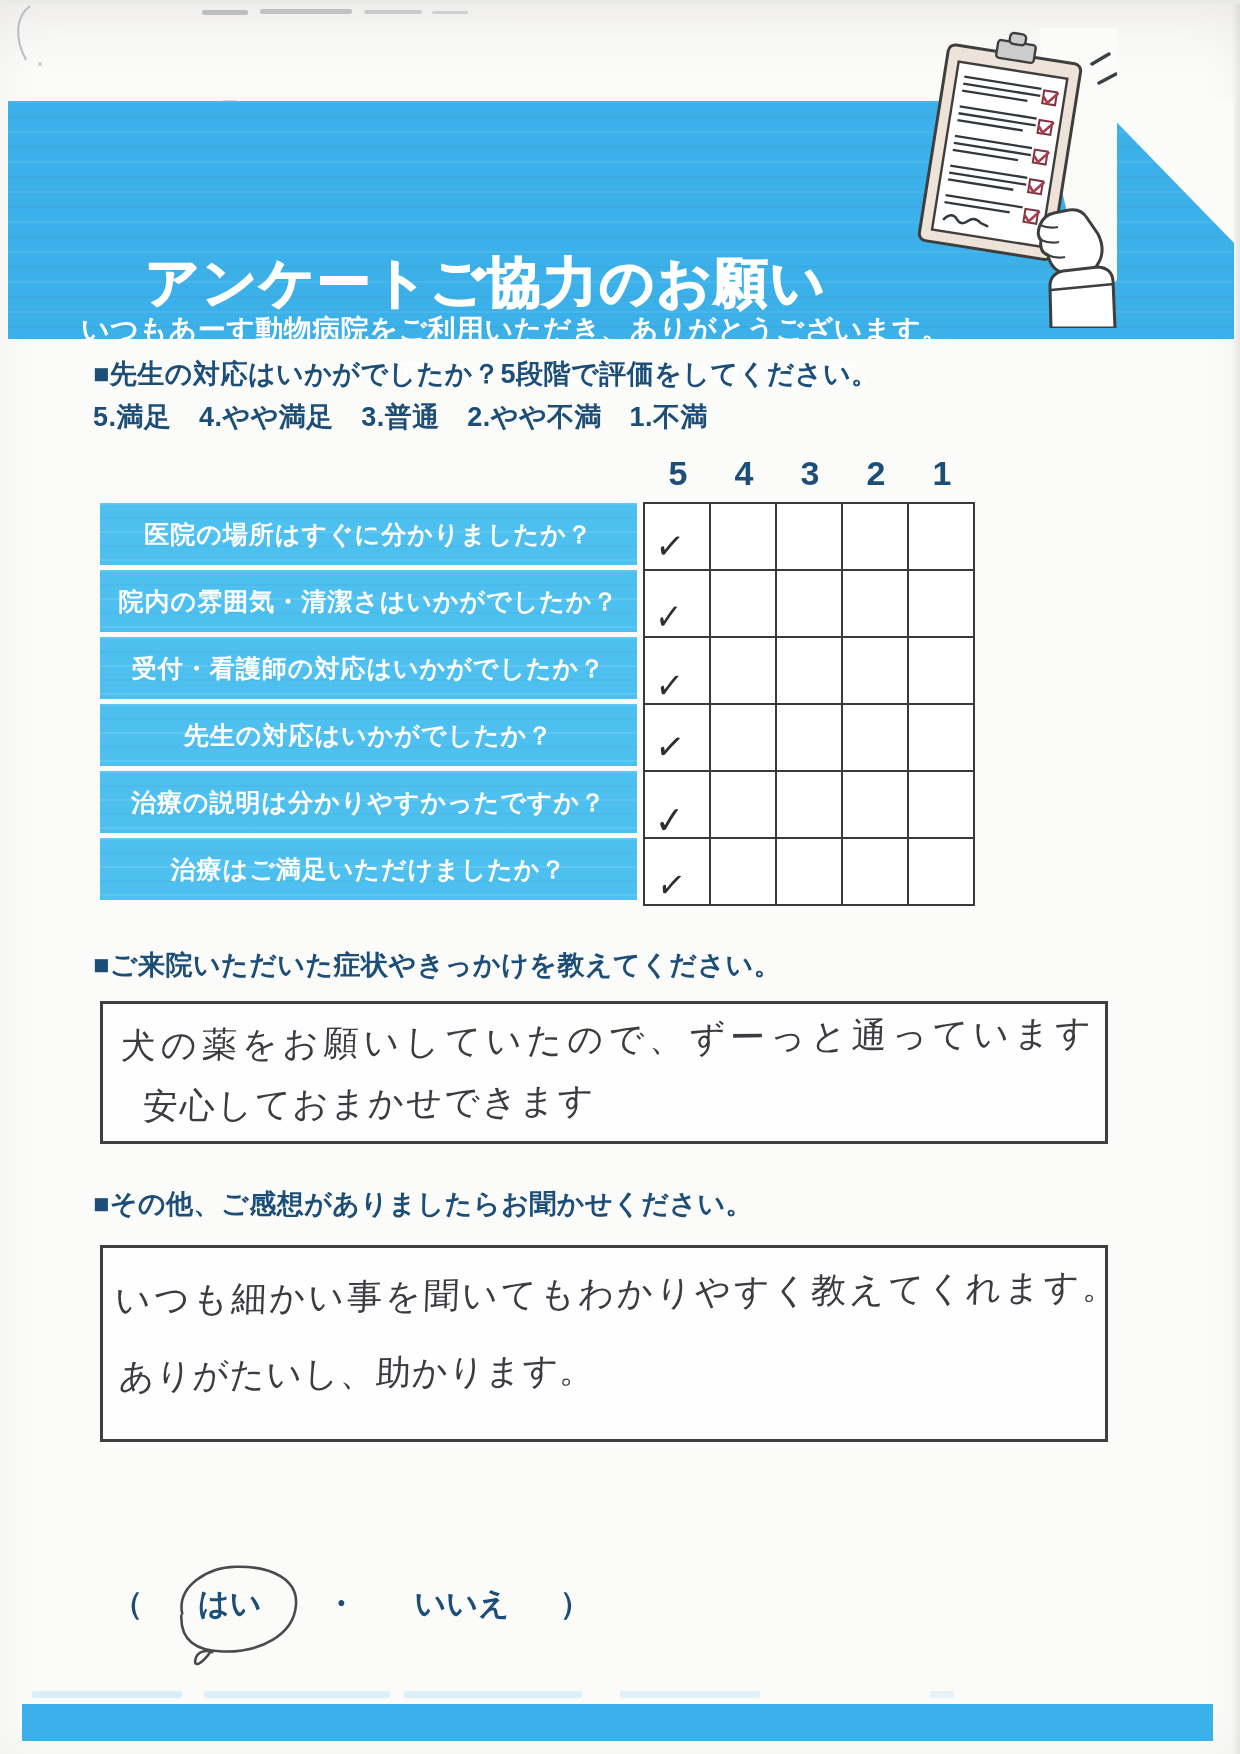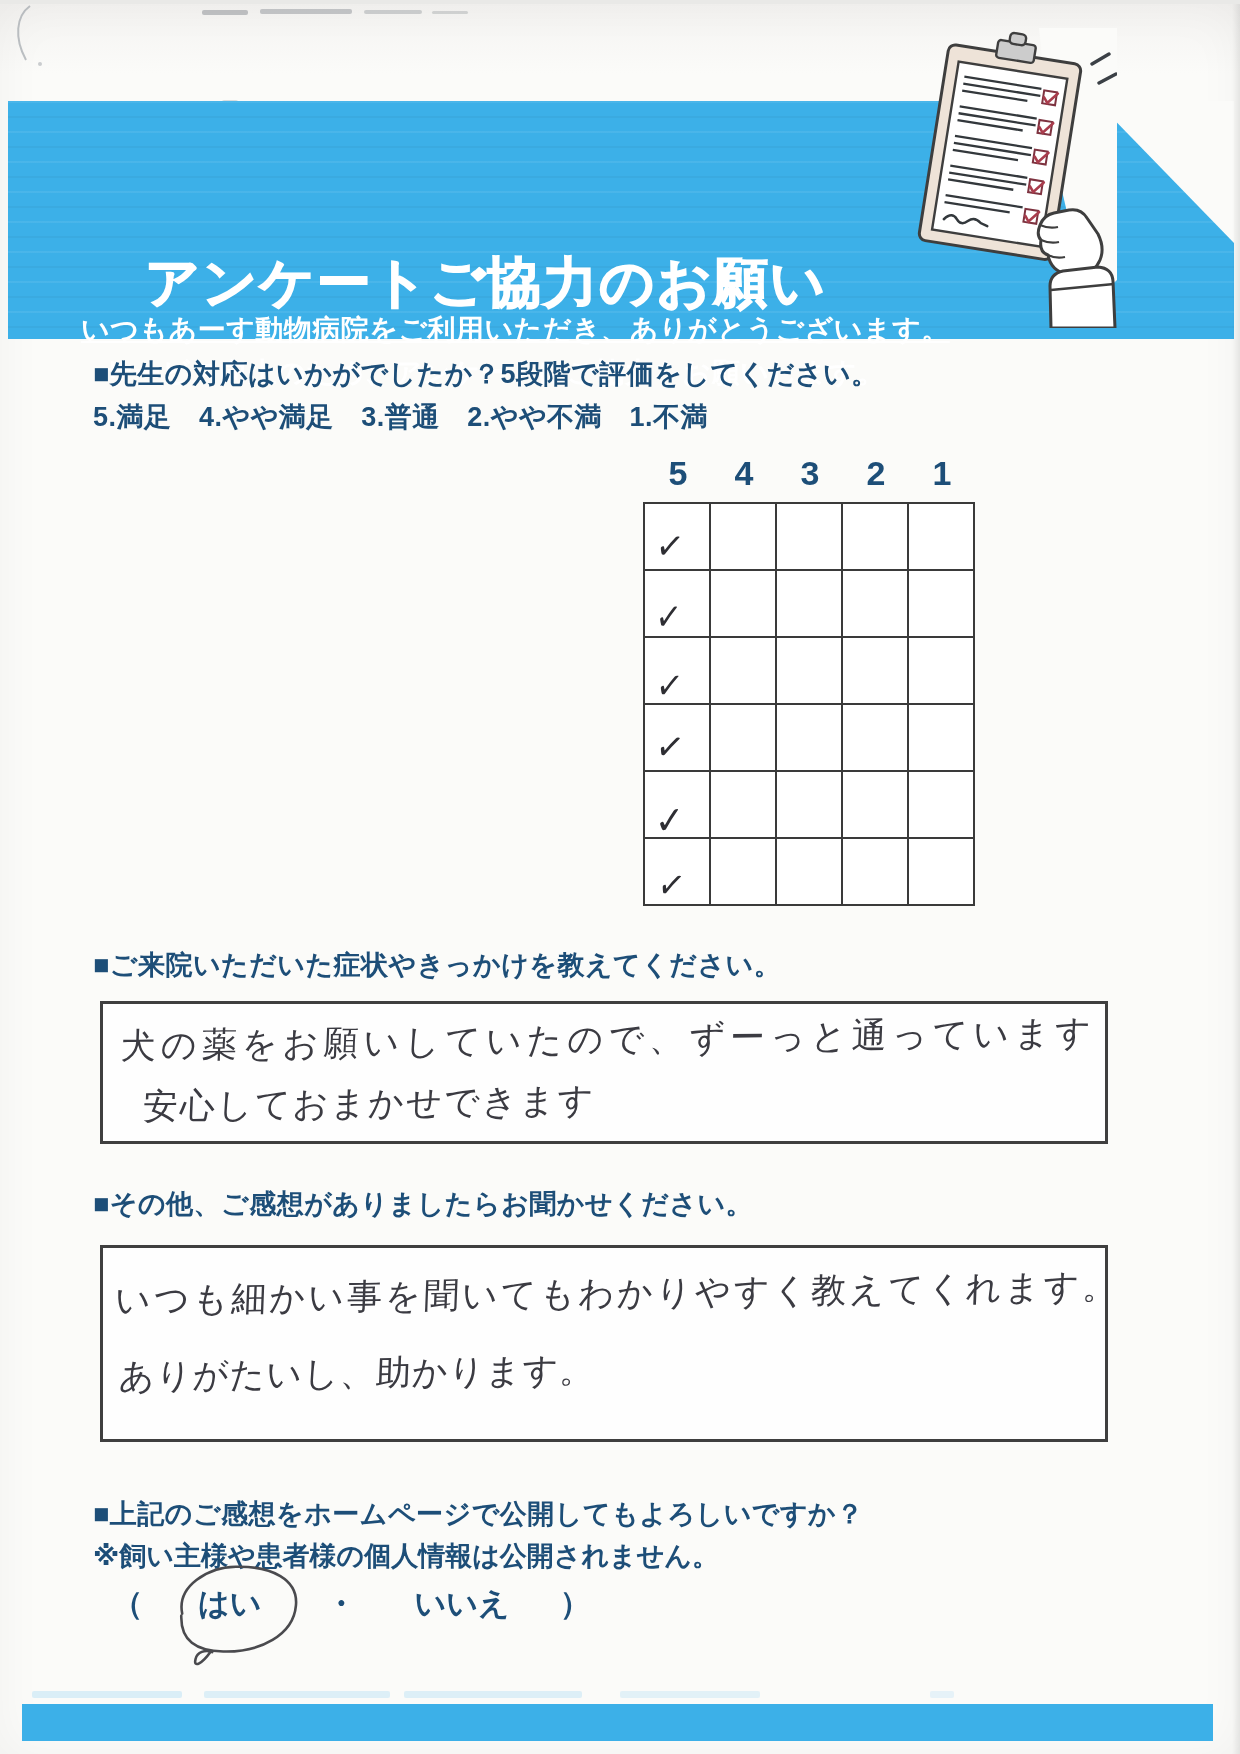--- a/index.html
+++ b/index.html
@@ -131,20 +131,28 @@
   <div class="heading" style="top:395px;">5.満足　4.やや満足　3.普通　2.やや不満　1.不満</div>
 
   <div class="col-nums">
     <span>5</span>
     <span>4</span>
     <span>3</span>
     <span>2</span>
     <span>1</span>
   </div>
 
+  <div class="labels">
+    <div class="label-bar">医院の場所はすぐに分かりましたか？</div>
+    <div class="label-bar">院内の雰囲気・清潔さはいかがでしたか？</div>
+    <div class="label-bar">受付・看護師の対応はいかがでしたか？</div>
+    <div class="label-bar">先生の対応はいかがでしたか？</div>
+    <div class="label-bar">治療の説明は分かりやすかったですか？</div>
+    <div class="label-bar">治療はご満足いただけましたか？</div>
+  </div>
 
   <div class="grid">
     <div class="cell row0">
         <span class="check">✓</span>
       </div>
     <div class="cell row0">
         <span class="check"></span>
       </div>
     <div class="cell row0">
         <span class="check"></span>
@@ -237,22 +245,20 @@
     <div class="hw hw1">犬の薬をお願いしていたので、ずーっと通っています</div>
     <div class="hw hw2">安心しておまかせできます</div>
   </div>
 
   <div class="heading" style="top:1182px;">■その他、ご感想がありましたらお聞かせください。</div>
   <div class="answer-box box2">
     <div class="hw hw3">いつも細かい事を聞いてもわかりやすく教えてくれます。</div>
     <div class="hw hw4">ありがたいし、助かります。</div>
   </div>
 
-  <div class="heading" style="top:1492px;">■上記のご感想をホームページで公開してもよろしいですか？</div>
-  <div class="note">※飼い主様や患者様の個人情報は公開されません。</div>
   <div class="options">
     <span class="paren-open">（</span>
     <span class="yes-wrap">
       <svg class="yes-circle" viewBox="0 0 162 116">
         <g transform="rotate(-3 80 56)" stroke="#4a4a4e" stroke-width="2.6" fill="none" stroke-linecap="round">
           <path d="M30,58 C26,30 58,13 86,14 C122,15 148,30 144,56 C140,85 106,101 69,98 C42,96 27,85 29,60"></path>
           <path d="M56,98 C48,108 38,114 41,104 C43,97 51,95 58,98"></path>
         </g>
       </svg>
       <span>はい</span>

